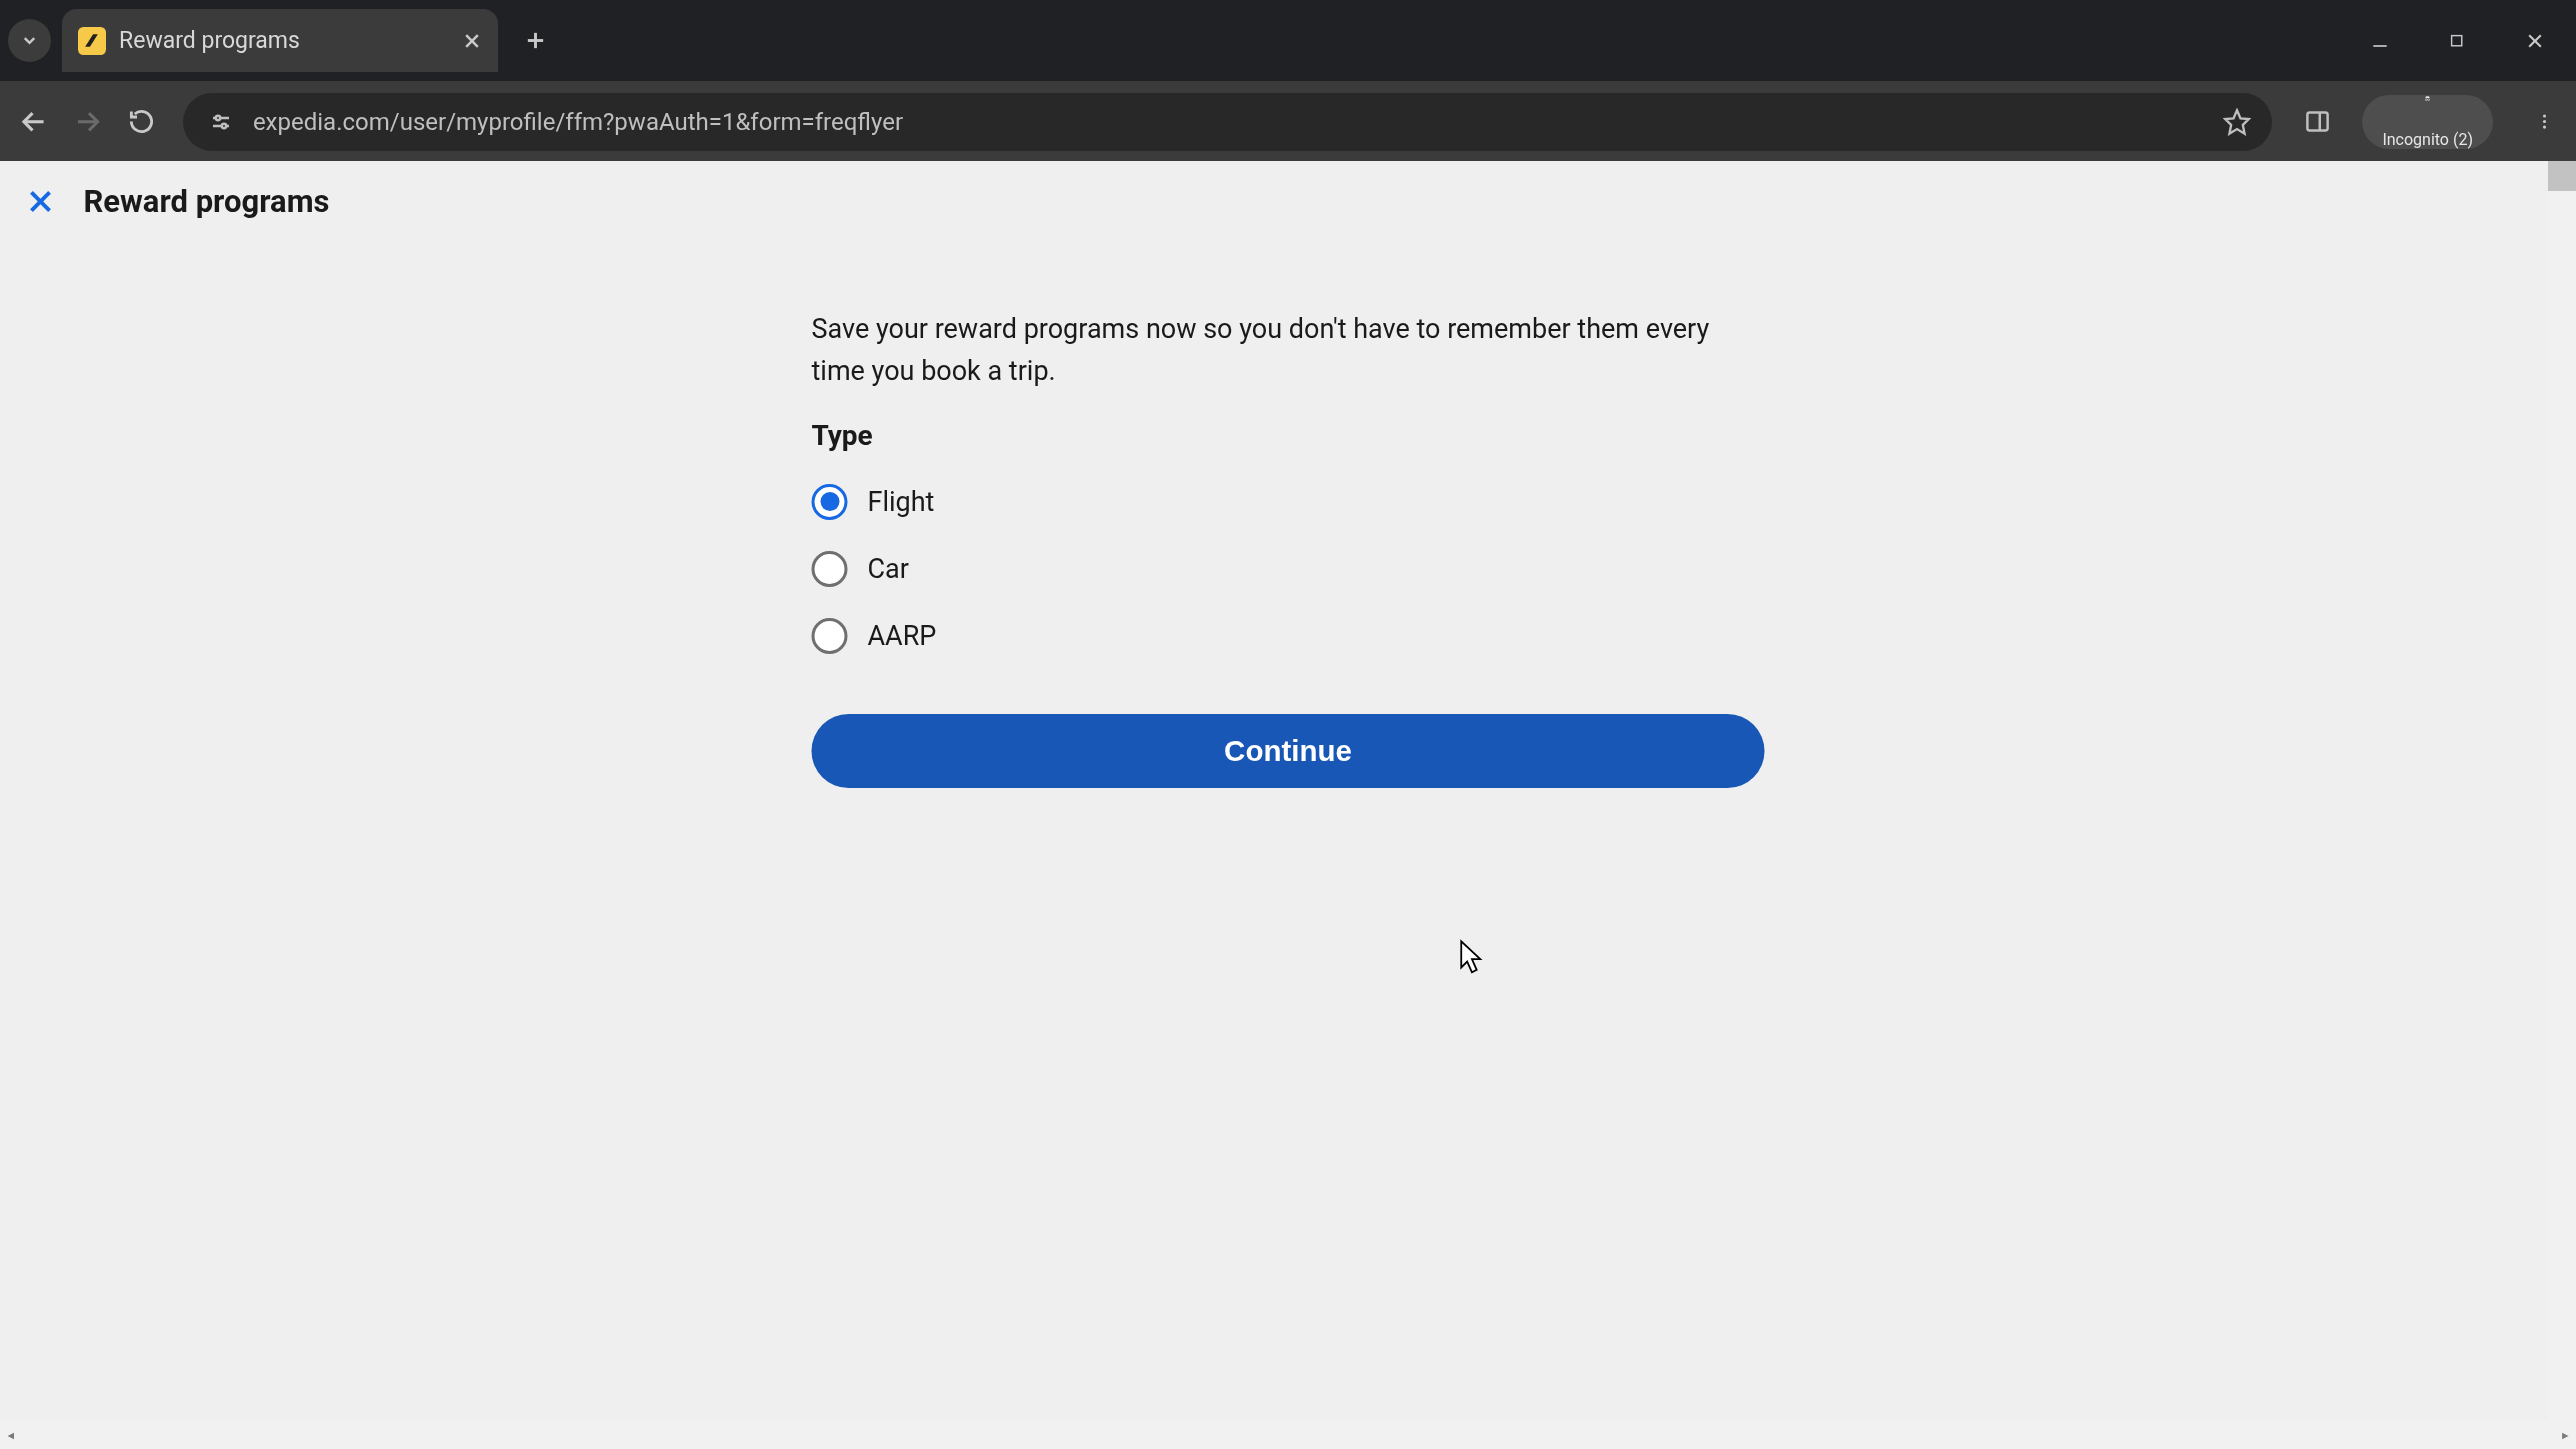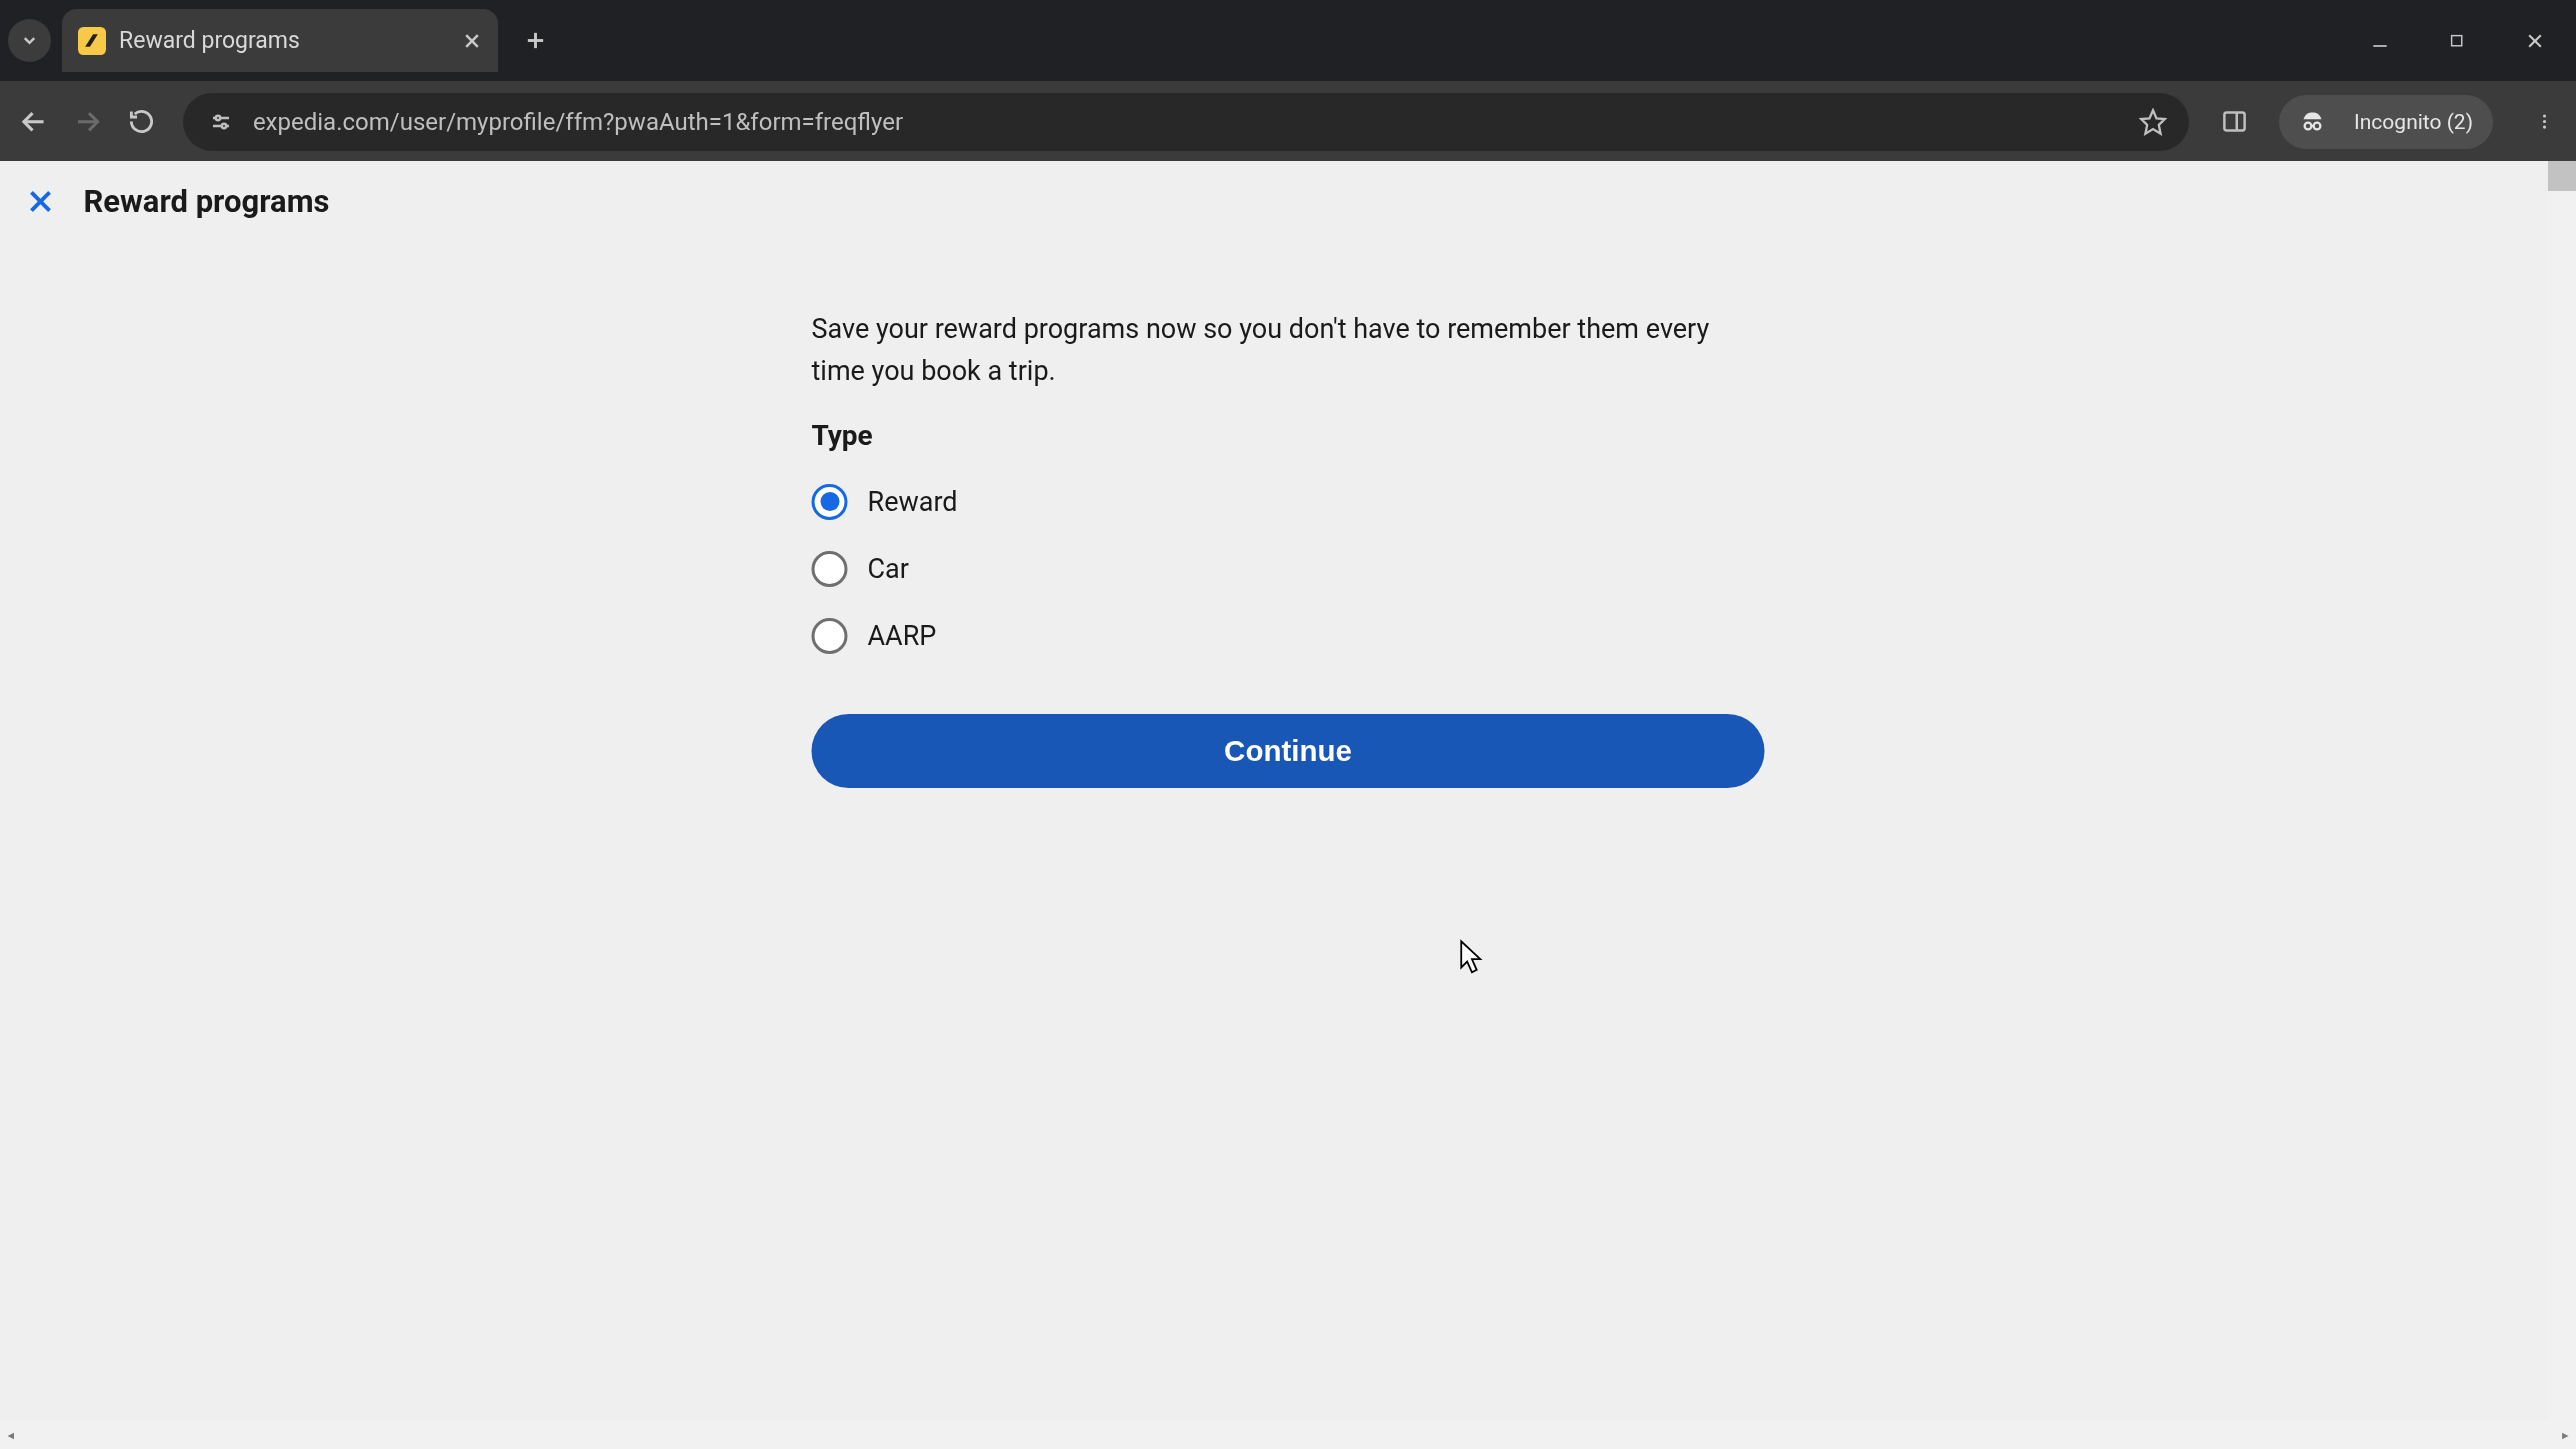--- a/index.html
+++ b/index.html
@@ -130,21 +130,22 @@
     .incognito-chip {
       margin-left: 12px;
       height: 54px;
       padding: 0 20px;
       border-radius: 27px;
       background: #4e4e4e;
       display: flex;
       align-items: center;
       gap: 28px;
       color: #e6e6e6;
-      font-size: 21px;
+      font-size: 16px;
+      flex-direction: column;
     }
     .kebab-btn {
       width: 32px; height:32px; display:flex; align-items:center; justify-content:center;
       color:#c9c9c9; margin-left: 16px;
     }
 
     
     .viewport {
       position: absolute;
       top: 161px;
@@ -385,21 +386,21 @@
   <div class="content-wrap">
     <p class="intro">Save your reward programs now so you don't have to remember them every time you book a trip.</p>
 
     <div class="section-label">Type</div>
 
     <div class="radio-list" id="radio-list">
         <label class="radio-row">
           <span class="radio-outer selected">
             <span class="radio-inner"></span>
           </span>
-          <span class="radio-label">Reward</span>
+          <span class="radio-label">Flight</span>
         </label>
         <label class="radio-row">
           <span class="radio-outer"></span>
           <span class="radio-label">Car</span>
         </label>
         <label class="radio-row">
           <span class="radio-outer"></span>
           <span class="radio-label">AARP</span>
         </label>
       </div>

